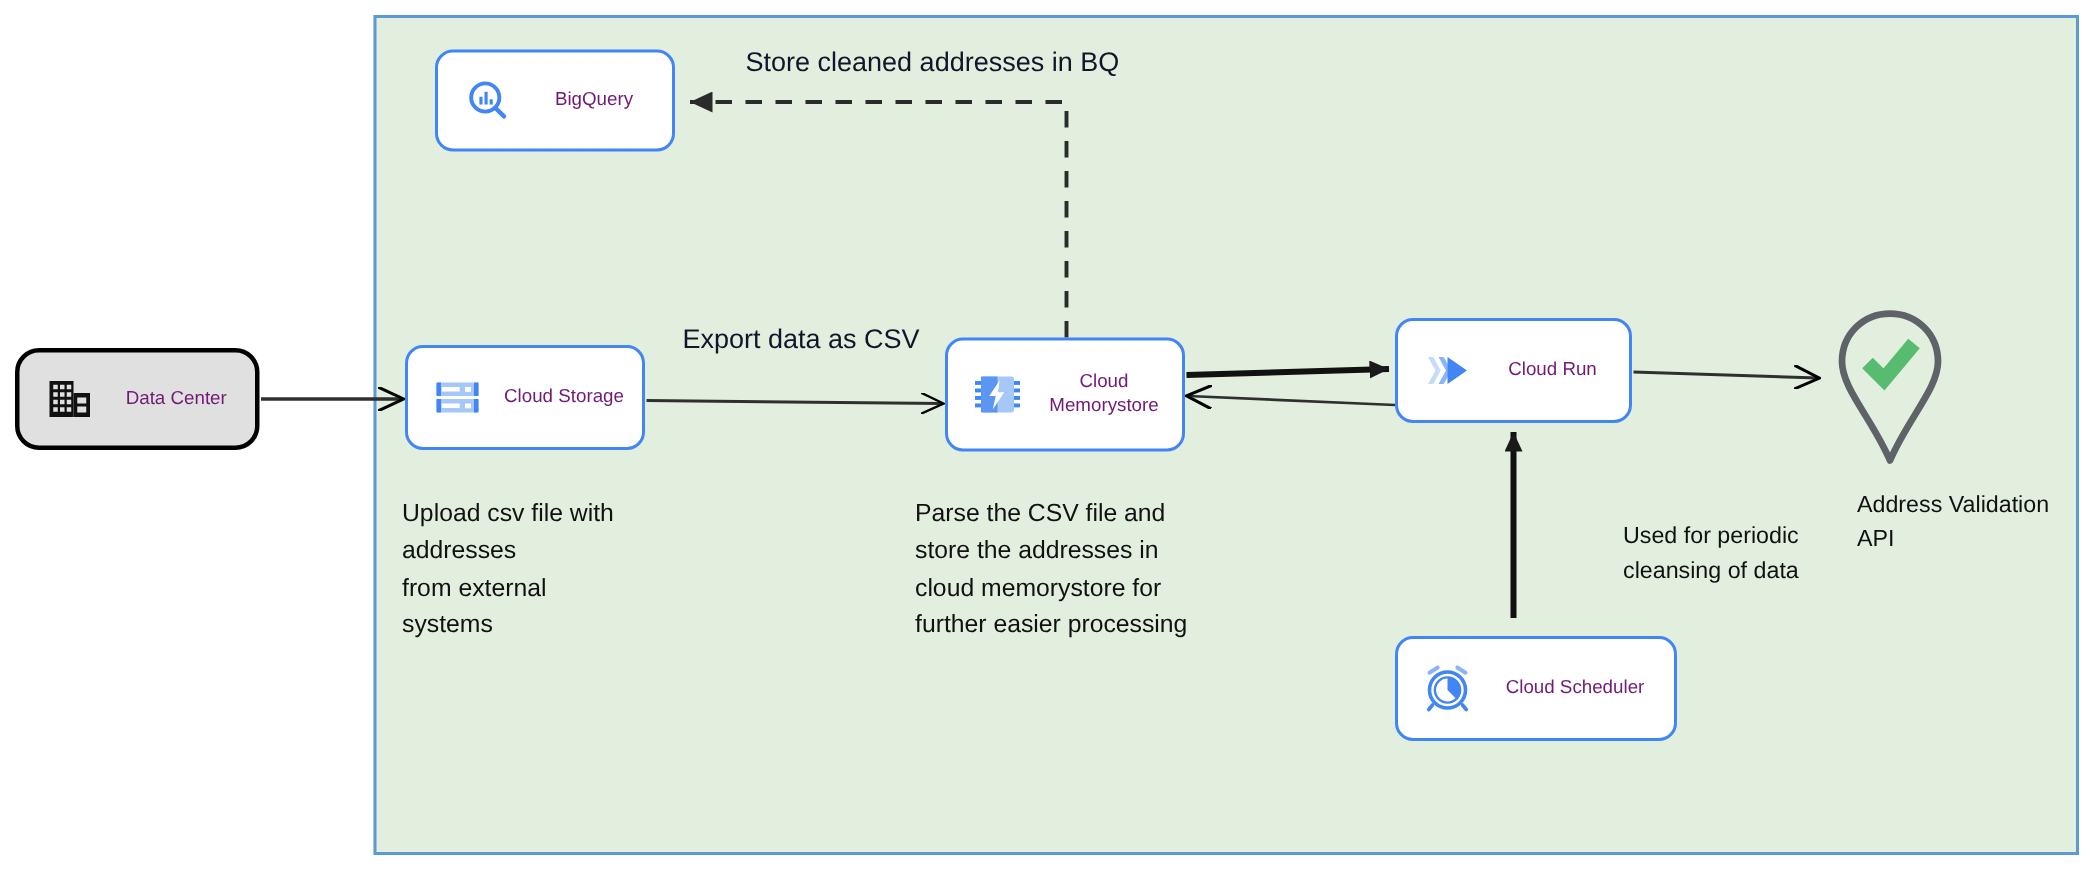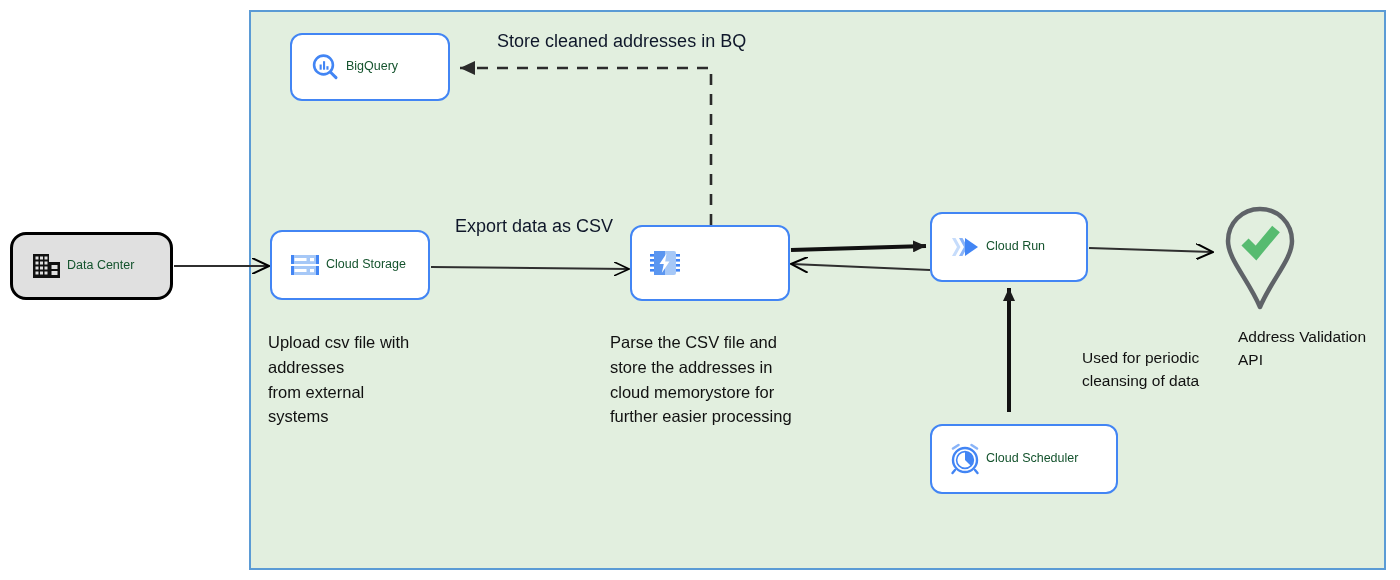--- a/index.html
+++ b/index.html
@@ -58,22 +58,23 @@
   }
   .node-icon {
     flex: 0 0 auto;
     margin-left: 16px;
     width: 34px;
     height: 34px;
     display: block;
   }
   .node-label {
     flex: 1 1 auto;
+    text-align: center;
     font-size: 12.5px;
-    color: #14532d;
+    color: #701a75;
     line-height: 1.25;
     padding-right: 2px;
     padding-left: 4px;
     white-space: pre-line;
   }
 
   
   #node-bigquery      { left: 290px; top: 33px;  width: 160px; height: 68px; }
   #node-cloudstorage  { left: 270px; top: 230px; width: 160px; height: 70px; }
   #node-memorystore   { left: 630px; top: 225px; width: 160px; height: 76px; }
@@ -222,20 +223,22 @@
           <rect x="28" y="8" width="4" height="2.6"></rect>
           <rect x="28" y="13" width="4" height="2.6"></rect>
           <rect x="28" y="18" width="4" height="2.6"></rect>
           <rect x="28" y="23" width="4" height="2.6"></rect>
         </g>
         <rect x="6" y="5" width="22" height="24" rx="2" fill="#a6c8f7"></rect>
         <rect x="6" y="5" width="11" height="24" fill="#5b96f0"></rect>
         <path d="M18.5,7.5 L11.5,18 L15.8,18 L13.8,27 L21.5,15.5 L17.2,15.5 Z" fill="#ffffff"></path>
       </svg>
     </span>
+    <span class="node-label">Cloud
+Memorystore</span>
   </div>
 
   <div class="node node-gcp" id="node-cloudrun">
     <span class="node-icon">
       <svg viewBox="0 0 34 34" width="34" height="34" xmlns="http://www.w3.org/2000/svg">
         <path d="M4,8 L9,17 L4,26 L7.5,26 L12.5,17 L7.5,8 Z" fill="#c6dcfb"></path>
         <path d="M11,8 L16,17 L11,26 L14.5,26 L19.5,17 L14.5,8 Z" fill="#8ab4f8"></path>
         <path d="M17,8 L30,17 L17,26 Z" fill="#4285f4"></path>
       </svg>
     </span>

